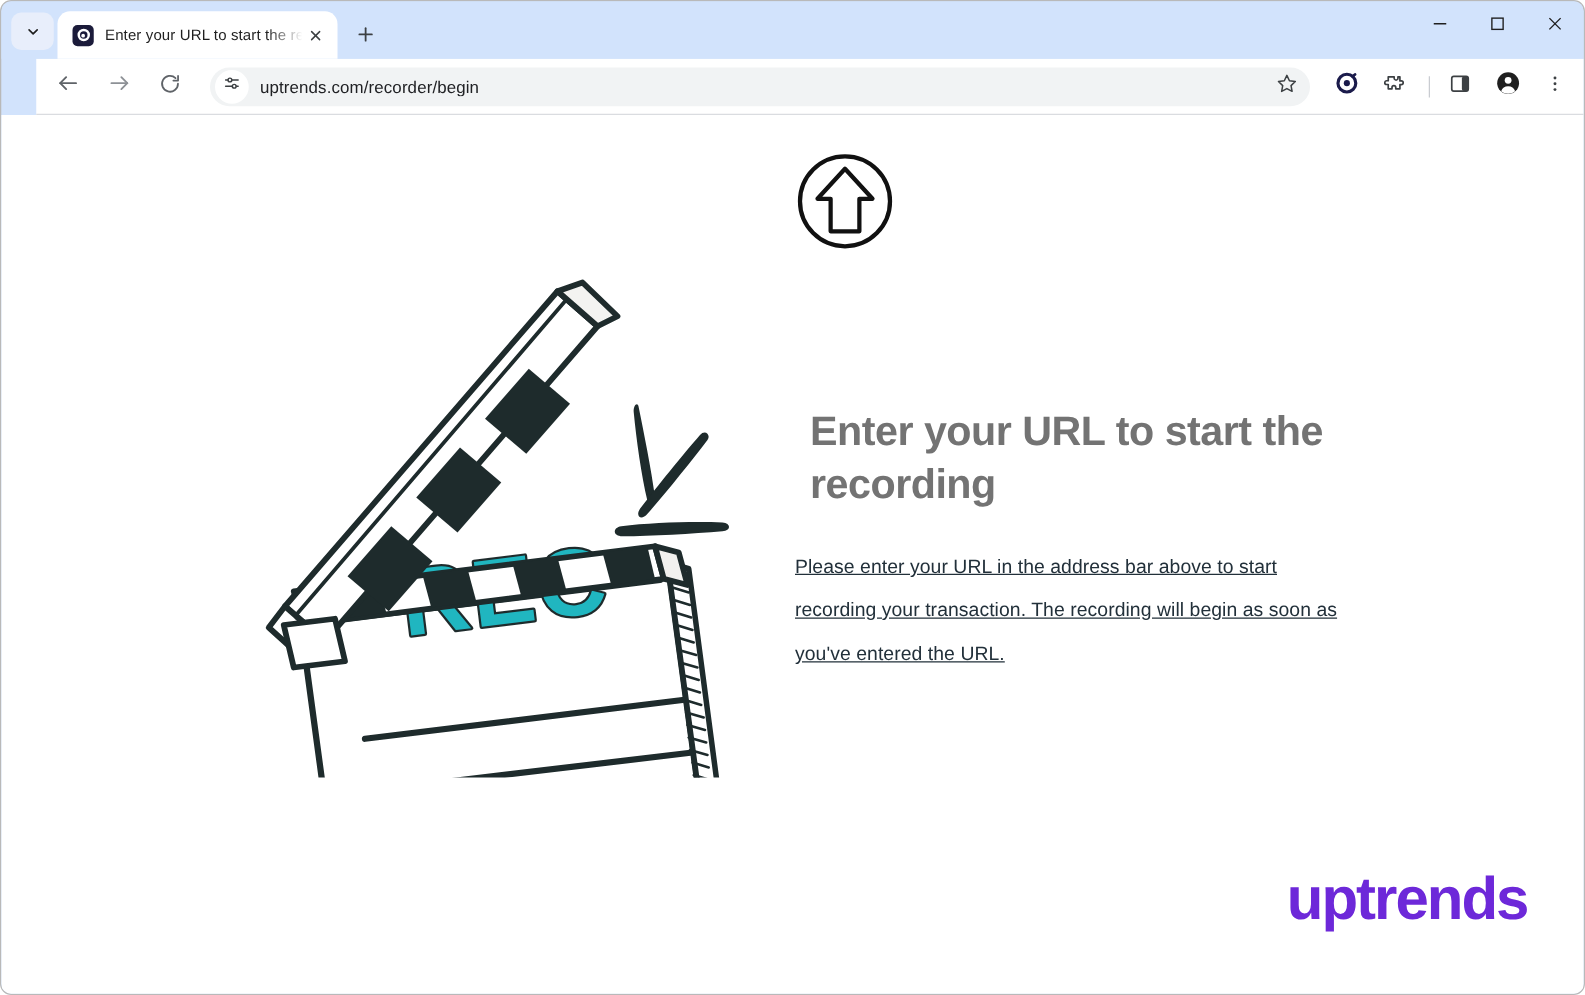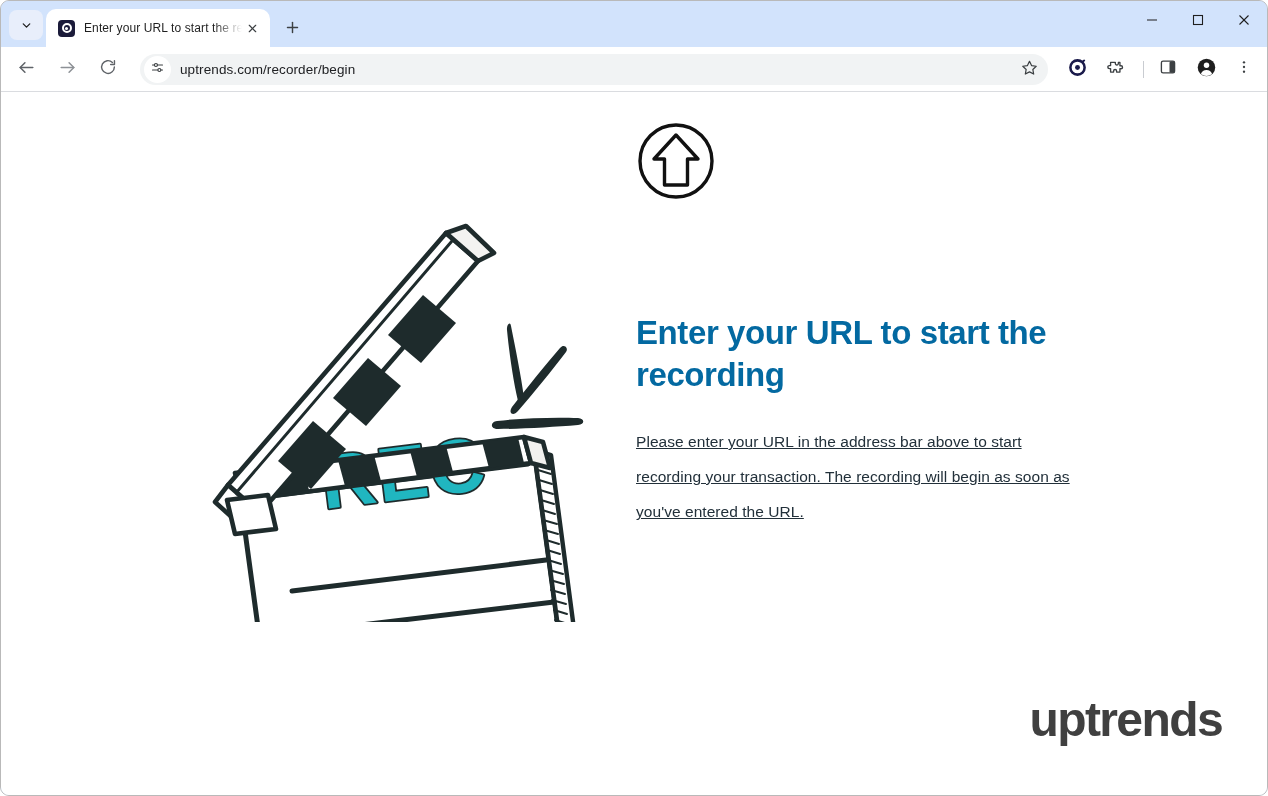--- a/index.html
+++ b/index.html
@@ -114,20 +114,21 @@
   }
 
   
   #toolbar {
     height: 45px;
     background: #ffffff;
     display: flex;
     align-items: center;
     padding: 0 8px 0 10px;
     border-bottom: 1px solid #dadce0;
+    margin-left: 28px;
   }
   .nav-btn {
     width: 30px; height: 30px;
     margin-right: 11px;
     display: flex; align-items: center; justify-content: center;
     border-radius: 50%;
     flex: none;
     cursor: pointer;
   }
   #omnibox {
@@ -197,41 +198,41 @@
     position: absolute;
     left: 205px; top: 120px;
     width: 400px; height: 410px;
   }
   #text-block {
     position: absolute;
     left: 635px; top: 220px;
     width: 452px;
   }
   #page-heading {
-    margin: 0;
+    margin: 12px;
     font-size: 33px;
     line-height: 42px;
     font-weight: bold;
-    color: #0369a1;
+    color: #737373;
     letter-spacing: -0.4px;
   }
   #page-paragraph {
     margin: 28px 0 0 0;
     font-size: 15.5px;
     line-height: 35px;
     color: #22303a;
     letter-spacing: .05px;
     text-decoration: underline;
   }
   #brand-logo {
     position: absolute;
     right: 45px; bottom: 52px;
     font-size: 48px;
     font-weight: bold;
-    color: #404040;
+    color: #6d28d9;
     letter-spacing: -1.6px;
     line-height: 1;
   }
 </style>
 </head>
 <body>
 
 <div id="browser-window">
 
   <div id="tab-strip">

